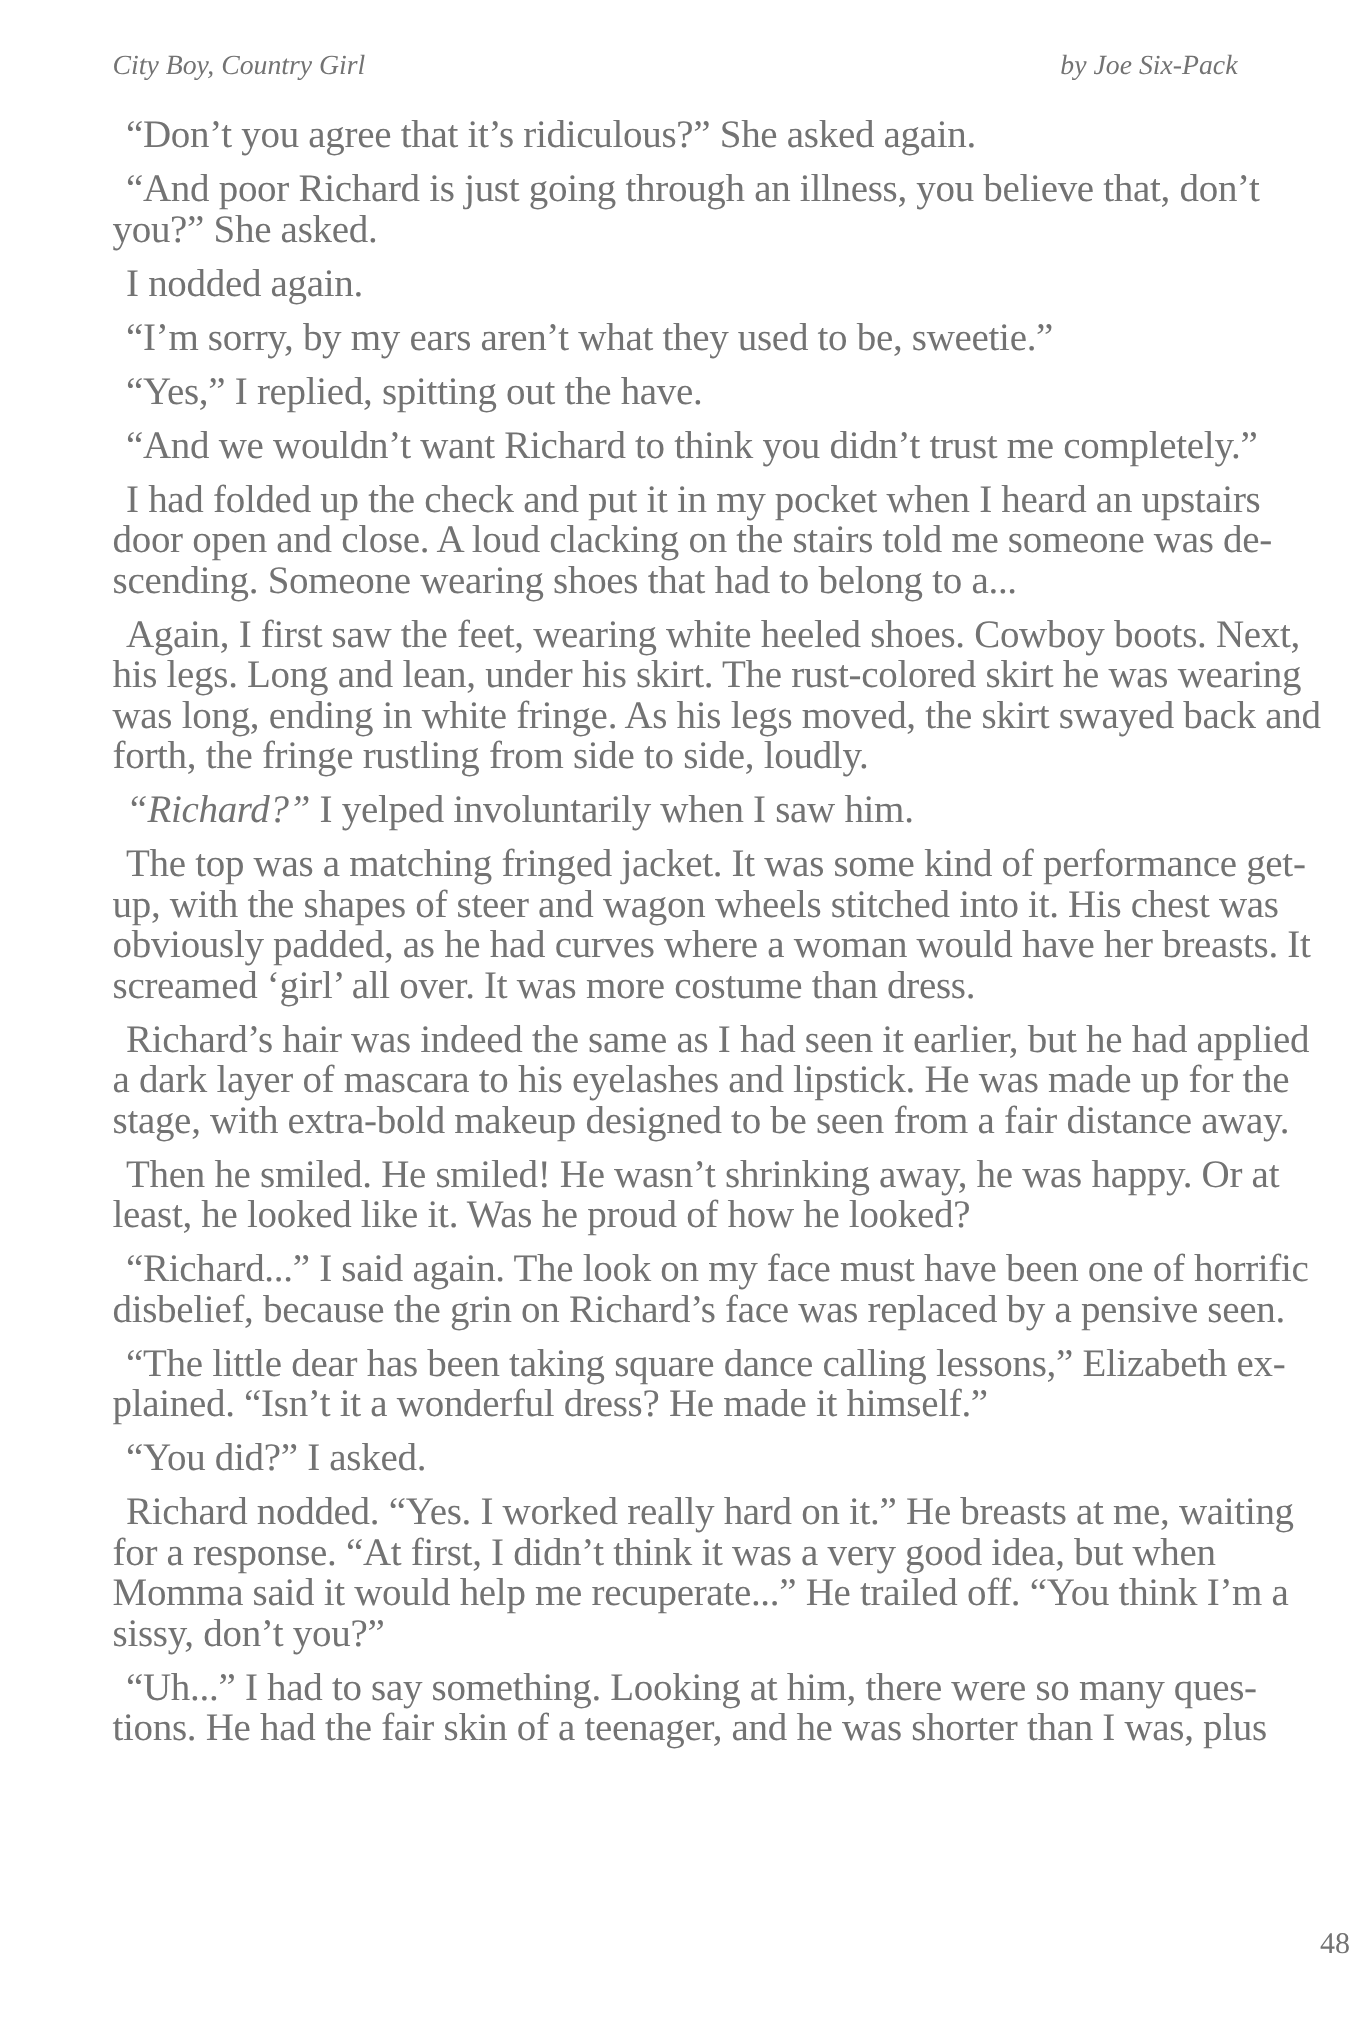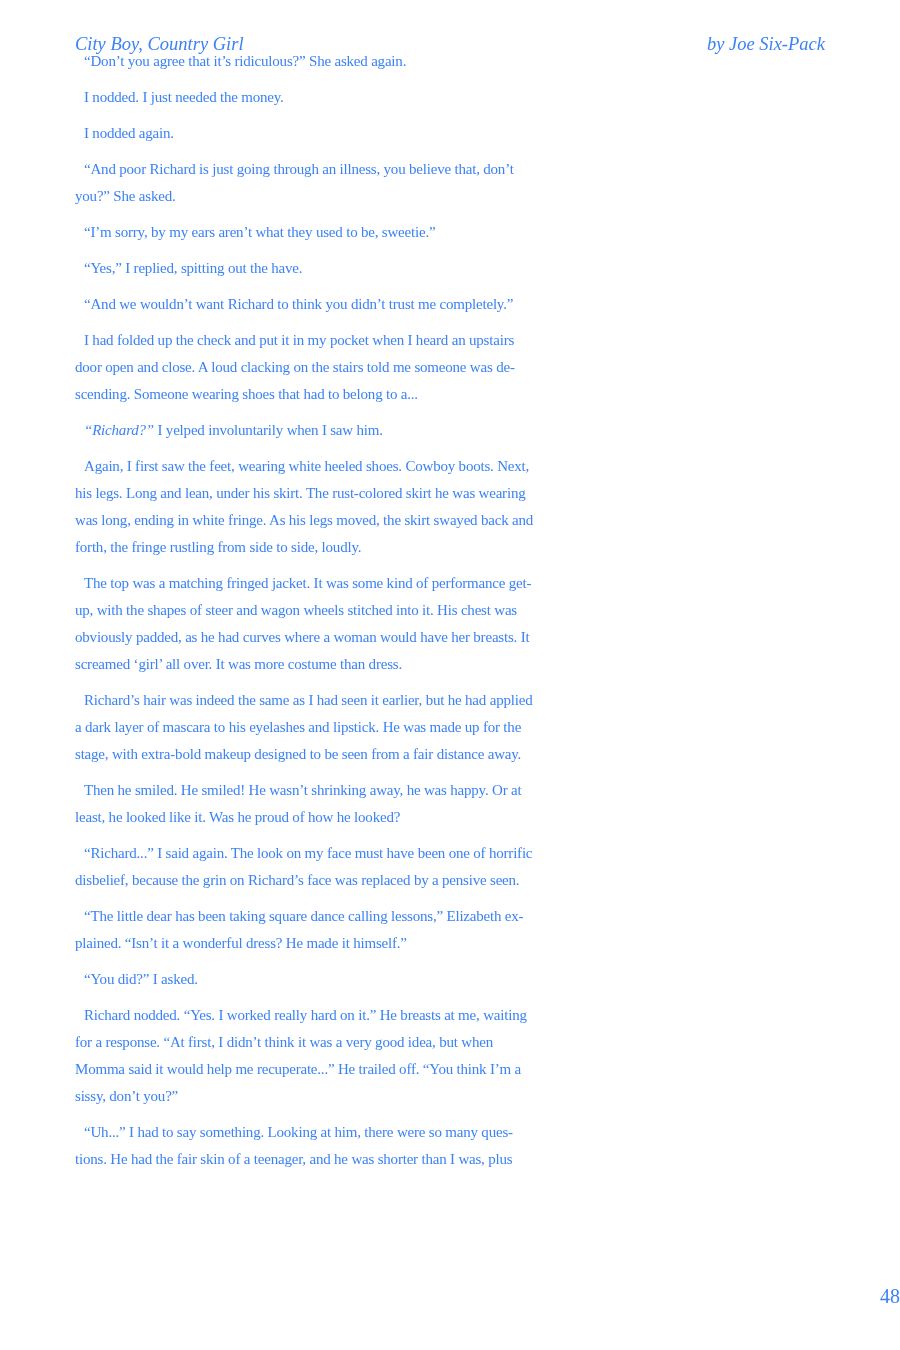--- a/index.html
+++ b/index.html
@@ -22,22 +22,22 @@
     justify-content: space-between;
     align-items: baseline;
     font-style: italic;
     font-size: 18.5px;
     line-height: 22px;
   }
   .page-body {
     position: absolute;
     left: 75px;
     width: 750px;
-    top: 48px;
-    font-size: 15px;
+    top: 76px;
+    font-size: 26px;
     letter-spacing: -0.2px;
     line-height: 27px;
   }
   .para {
     margin: 0 0 9px 0;
     text-indent: 9px;
     white-space: nowrap;
   }
   .para .italic { font-style: italic; }
   .page-footer {
@@ -46,37 +46,36 @@
     right: 0;
     top: 1283px;
     text-align: right;
     font-size: 20px;
     line-height: 27px;
   }
 </style>
 </head>
 <body>
 
-<div class="page" style="color: #3b82f6; background: rgb(255, 255, 255);">
+<div class="page" style="color: #737373; background: rgb(255, 255, 255);">
   <div class="running-header">
     <span>City Boy, Country Girl</span>
     <span>by Joe Six-Pack</span>
   </div>
 
   <div class="page-body">
       <p class="para"><span>“Don’t you agree that it’s ridiculous?” She asked again.</span></p>
-      <p class="para"><span>I nodded. I just needed the money.</span></p>
+      <p class="para"><span>“And poor Richard is just going through an illness, you believe that, don’t</span><br><span>you?” She asked.</span></p>
       <p class="para"><span>I nodded again.</span></p>
-      <p class="para"><span>“And poor Richard is just going through an illness, you believe that, don’t</span><br><span>you?” She asked.</span></p>
       <p class="para"><span>“I’m sorry, by my ears aren’t what they used to be, sweetie.”</span></p>
       <p class="para"><span>“Yes,” I replied, spitting out the have.</span></p>
       <p class="para"><span>“And we wouldn’t want Richard to think you didn’t trust me completely.”</span></p>
       <p class="para"><span>I had folded up the check and put it in my pocket when I heard an upstairs</span><br><span>door open and close. A loud clacking on the stairs told me someone was de-</span><br><span>scending. Someone wearing shoes that had to belong to a...</span></p>
+      <p class="para"><span>Again, I first saw the feet, wearing white heeled shoes. Cowboy boots. Next,</span><br><span>his legs. Long and lean, under his skirt. The rust-colored skirt he was wearing</span><br><span>was long, ending in white fringe. As his legs moved, the skirt swayed back and</span><br><span>forth, the fringe rustling from side to side, loudly.</span></p>
       <p class="para"><span class="italic">“Richard?”</span><span> I yelped involuntarily when I saw him.</span></p>
-      <p class="para"><span>Again, I first saw the feet, wearing white heeled shoes. Cowboy boots. Next,</span><br><span>his legs. Long and lean, under his skirt. The rust-colored skirt he was wearing</span><br><span>was long, ending in white fringe. As his legs moved, the skirt swayed back and</span><br><span>forth, the fringe rustling from side to side, loudly.</span></p>
       <p class="para"><span>The top was a matching fringed jacket. It was some kind of performance get-</span><br><span>up, with the shapes of steer and wagon wheels stitched into it. His chest was</span><br><span>obviously padded, as he had curves where a woman would have her breasts. It</span><br><span>screamed ‘girl’ all over. It was more costume than dress.</span></p>
       <p class="para"><span>Richard’s hair was indeed the same as I had seen it earlier, but he had applied</span><br><span>a dark layer of mascara to his eyelashes and lipstick. He was made up for the</span><br><span>stage, with extra-bold makeup designed to be seen from a fair distance away.</span></p>
       <p class="para"><span>Then he smiled. He smiled! He wasn’t shrinking away, he was happy. Or at</span><br><span>least, he looked like it. Was he proud of how he looked?</span></p>
       <p class="para"><span>“Richard...” I said again. The look on my face must have been one of horrific</span><br><span>disbelief, because the grin on Richard’s face was replaced by a pensive seen.</span></p>
       <p class="para"><span>“The little dear has been taking square dance calling lessons,” Elizabeth ex-</span><br><span>plained. “Isn’t it a wonderful dress? He made it himself.”</span></p>
       <p class="para"><span>“You did?” I asked.</span></p>
       <p class="para"><span>Richard nodded. “Yes. I worked really hard on it.” He breasts at me, waiting</span><br><span>for a response. “At first, I didn’t think it was a very good idea, but when</span><br><span>Momma said it would help me recuperate...” He trailed off. “You think I’m a</span><br><span>sissy, don’t you?”</span></p>
       <p class="para"><span>“Uh...” I had to say something. Looking at him, there were so many ques-</span><br><span>tions. He had the fair skin of a teenager, and he was shorter than I was, plus</span></p>
     </div>
 

